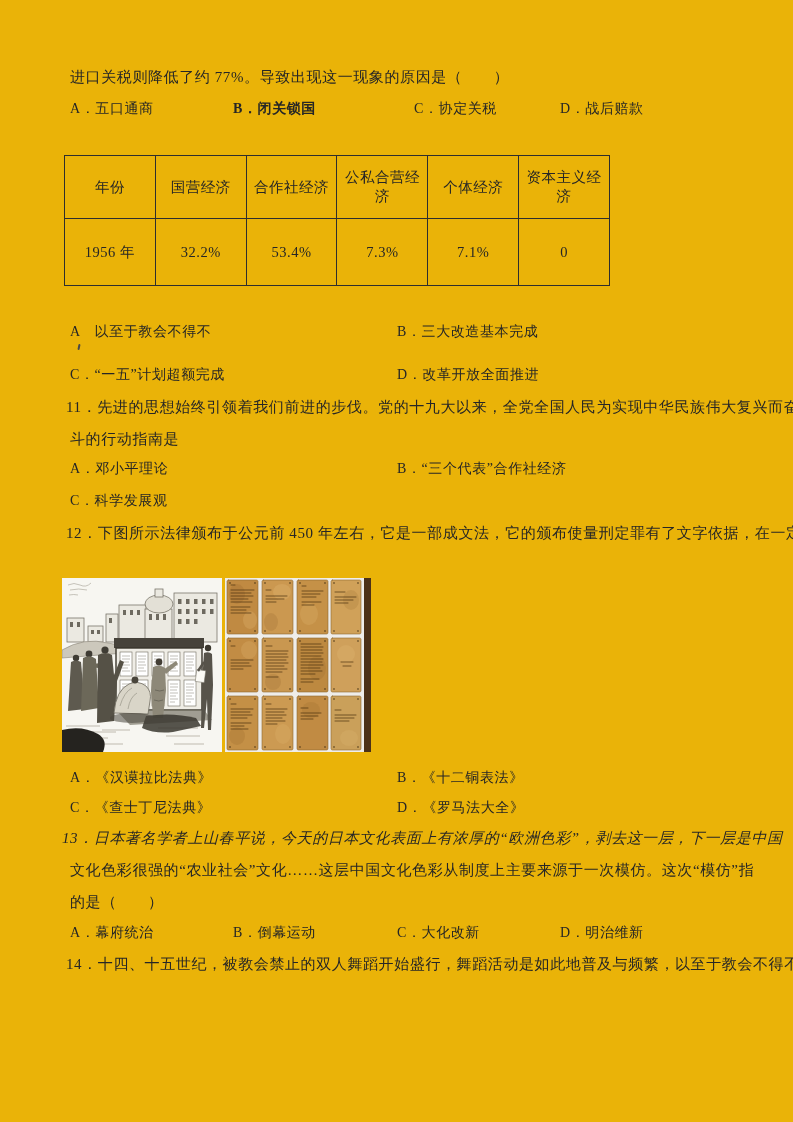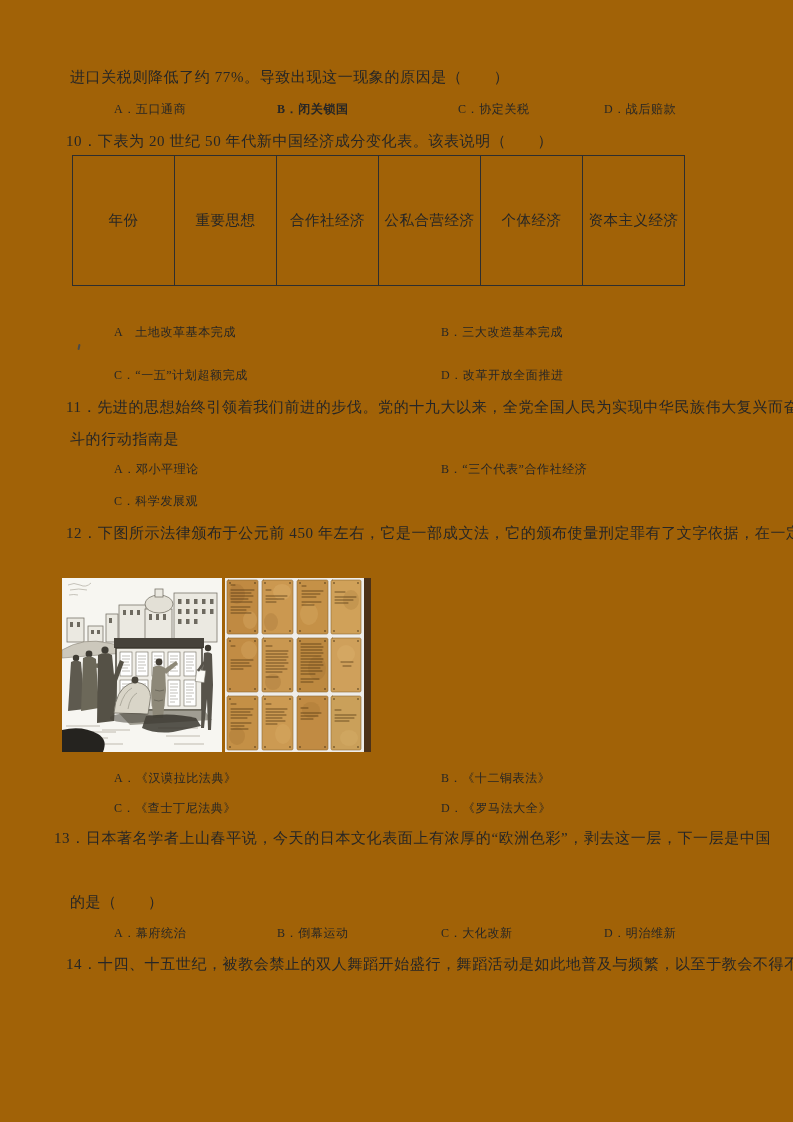--- a/index.html
+++ b/index.html
@@ -1,27 +1,27 @@
 <!DOCTYPE html>
 <html><head>
 <meta charset="utf-8">
 <style>
   html,body{margin:0;padding:0;background:#ffffff;}
   #page{
-    position:relative;width:793px;height:1122px;background:#a16207;
+    position:relative;width:793px;height:1122px;background:#eab308;
     font-family:"Liberation Serif","DejaVu Serif",serif;
     color:#262626;overflow:hidden;
   }
   .tline{
     position:absolute;font-size:15px;line-height:20px;letter-spacing:0.6px;
     white-space:nowrap;color:#262626;
   }
-  .opt{position:absolute;font-size:12px;line-height:20px;letter-spacing:0.6px;white-space:nowrap;margin-left:44px;}
+  .opt{position:absolute;font-size:14px;line-height:20px;letter-spacing:0.6px;white-space:nowrap;}
   table.econ{
-    position:absolute;left:72px;top:155px;width:613px;height:131px;
+    position:absolute;left:64px;top:155px;width:546px;height:131px;
     border-collapse:collapse;table-layout:fixed;
   }
   table.econ td{
     border:1.2px solid #2e2e2e;text-align:center;vertical-align:middle;
     font-size:14.5px;letter-spacing:0.5px;color:#262626;padding:0;
   }
   tr.hrow{height:42px;}
   tr.drow{height:44px;}
   #figure12{position:absolute;left:62px;top:578px;width:309px;height:174px;}
   #figure12 svg{display:block;float:left;}
@@ -35,36 +35,43 @@
 <body>
 
 <div id="page">
 
   <div class="tline" style="left:70px;top:67px;">进口关税则降低了约 77%。导致出现这一现象的原因是（　　）</div>
   <span class="opt" style="left:70px;top:99px;">A．五口通商</span>
   <span class="opt" style="left:233px;top:99px;font-weight:bold;">B．闭关锁国</span>
   <span class="opt" style="left:414px;top:99px;">C．协定关税</span>
   <span class="opt" style="left:560px;top:99px;">D．战后赔款</span>
 
-  <div class="tline" style="left:66px;top:131px;">10．下表为 20 世纪 50 年代新中国经济成分变化表。该表说明（　　）</div>
 
   <table class="econ">
     <tbody>
         <tr class="hrow">
       <td>年份</td>
-      <td>重要思想</td>
+      <td>国营经济</td>
       <td>合作社经济</td>
       <td>公私合营经济</td>
       <td>个体经济</td>
       <td>资本主义经济</td>
     </tr>
+    <tr class="drow">
+      <td>1956 年</td>
+      <td>32.2%</td>
+      <td>53.4%</td>
+      <td>7.3%</td>
+      <td>7.1%</td>
+      <td>0</td>
+    </tr>
   </tbody>
     </table>
 
-  <span class="opt" style="left:70px;top:322px;">A　土地改革基本完成</span>
+  <span class="opt" style="left:70px;top:322px;">A　以至于教会不得不</span>
   <span class="opt" style="left:397px;top:322px;">B．三大改造基本完成</span>
   <div id="stray-mark"></div>
   <span class="opt" style="left:70px;top:365px;">C．“一五”计划超额完成</span>
   <span class="opt" style="left:397px;top:365px;">D．改革开放全面推进</span>
 
   <div class="tline" style="left:66px;top:397px;">11．先进的思想始终引领着我们前进的步伐。党的十九大以来，全党全国人民为实现中华民族伟大复兴而奋</div>
   <div class="tline" style="left:70px;top:429px;">斗的行动指南是</div>
   <span class="opt" style="left:70px;top:459px;">A．邓小平理论</span>
   <span class="opt" style="left:397px;top:459px;">B．“三个代表”合作社经济</span>
   <span class="opt" style="left:70px;top:491px;">C．科学发展观</span>
@@ -315,21 +322,22 @@
         </g>
       </g>
     </svg>
   </div>
 
   <span class="opt" style="left:70px;top:768px;">A．《汉谟拉比法典》</span>
   <span class="opt" style="left:397px;top:768px;">B．《十二铜表法》</span>
   <span class="opt" style="left:70px;top:798px;">C．《查士丁尼法典》</span>
   <span class="opt" style="left:397px;top:798px;">D．《罗马法大全》</span>
 
-  <div class="tline" style="left:54px;top:828px;">13．日本著名学者上山春平说，今天的日本文化表面上有浓厚的“欧洲色彩”，剥去这一层，下一层是中国</div>
+  <div class="tline" style="left:62px;top:828px;font-style:italic;">13．日本著名学者上山春平说，今天的日本文化表面上有浓厚的“欧洲色彩”，剥去这一层，下一层是中国</div>
+  <div class="tline" style="left:70px;top:860px;">文化色彩很强的“农业社会”文化……这层中国文化色彩从制度上主要来源于一次模仿。这次“模仿”指</div>
   <div class="tline" style="left:70px;top:892px;">的是（　　）</div>
   <span class="opt" style="left:70px;top:923px;">A．幕府统治</span>
   <span class="opt" style="left:233px;top:923px;">B．倒幕运动</span>
   <span class="opt" style="left:397px;top:923px;">C．大化改新</span>
   <span class="opt" style="left:560px;top:923px;">D．明治维新</span>
 
   <div class="tline" style="left:66px;top:954px;">14．十四、十五世纪，被教会禁止的双人舞蹈开始盛行，舞蹈活动是如此地普及与频繁，以至于教会不得不</div>
 
 </div>
 

